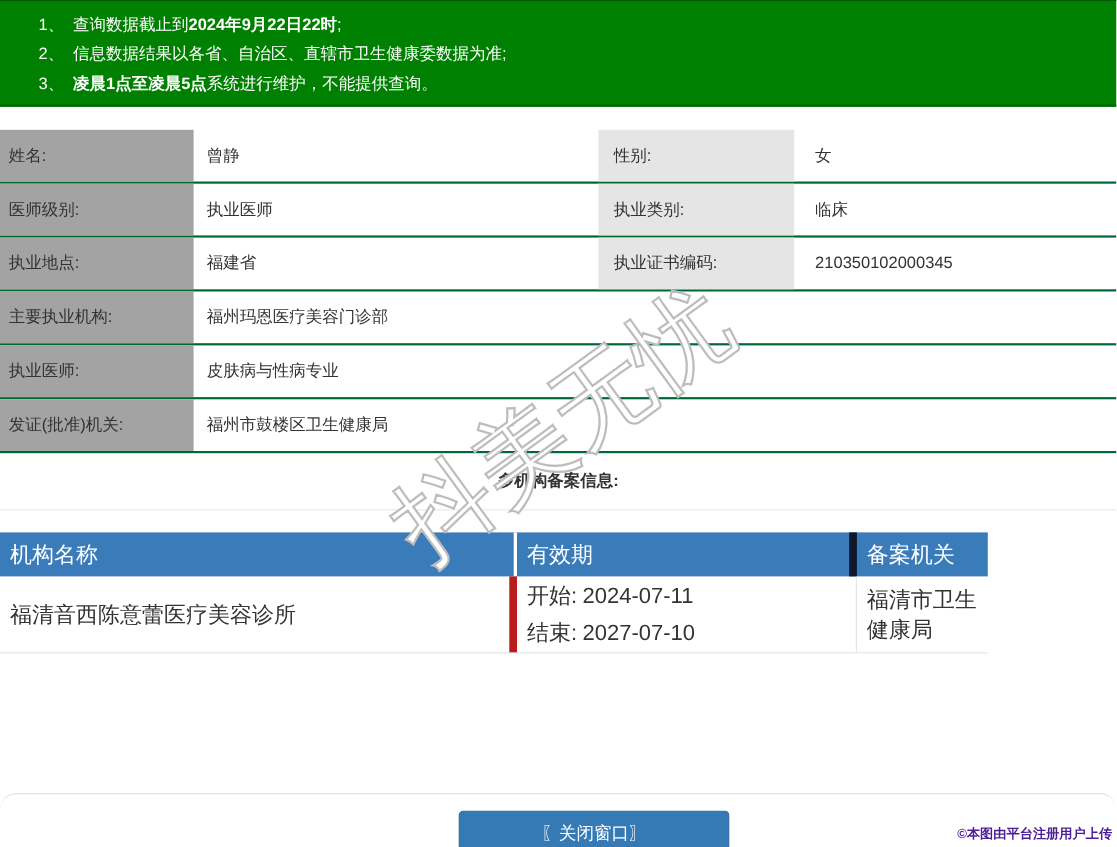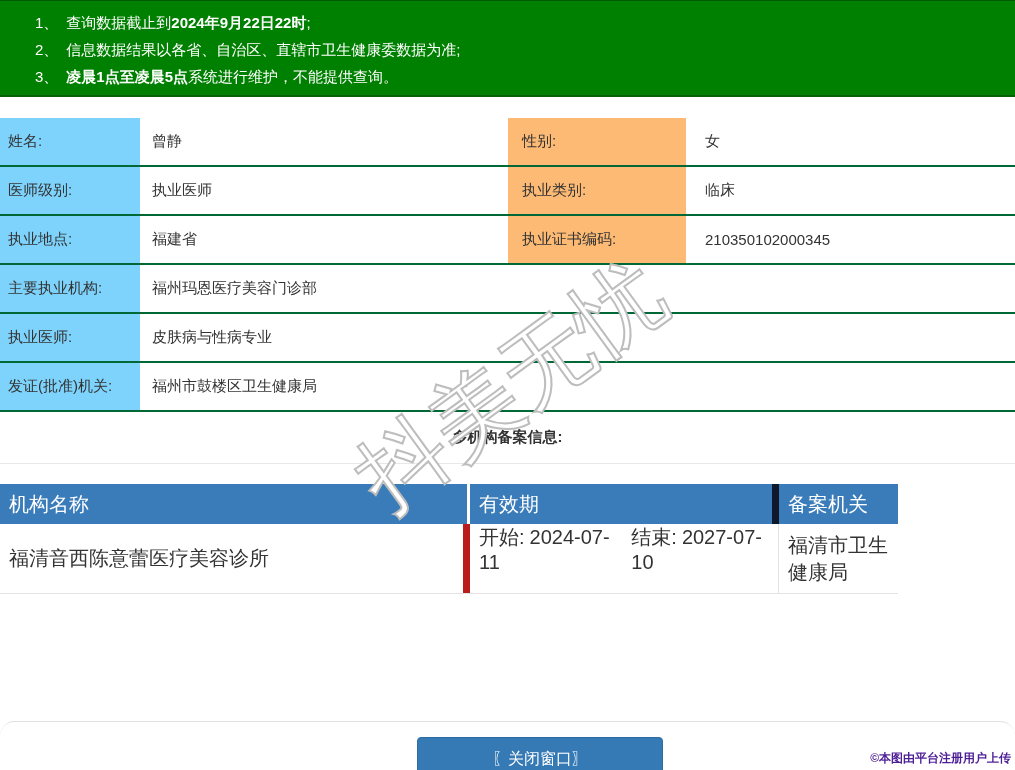--- a/index.html
+++ b/index.html
@@ -17,44 +17,44 @@
   .notice-num { margin-right: 8px; }
   .notice-bold { font-weight: bold; margin-top: 22px; }
 
   
   .info-table { margin-top: 21px; width: 1015px; }
   .irow {
     display: flex; height: 49px; align-items: stretch;
     border-bottom: 2px solid #006837; font-size: 15px; color: #333;
   }
   .icell { display: flex; align-items: center; }
-  .ilabel  { width: 140px; background: #7dd3fc; padding-left: 8px; }
+  .ilabel  { width: 176px; background: #a3a3a3; padding-left: 8px; }
   .ivalue  { width: 368px; padding-left: 12px; }
   .ivalue.full { flex: 1; }
-  .ilabel2 { width: 178px; background: #fdba74; padding-left: 14px; }
+  .ilabel2 { width: 178px; background: #e5e5e5; padding-left: 14px; }
   .ivalue2 { flex: 1; padding-left: 19px; }
 
   
   .section-heading {
     height: 52px; display: flex; align-items: center; justify-content: center;
     font-weight: bold; font-size: 15px; color: #333;
     border-bottom: 1px solid #e8e8e8;
   }
 
   
   .org-table { margin-top: 20px; width: 898px; font-size: 20px; }
   .org-header { display: flex; height: 40px; background: #3a7cb9; color: #fff; }
   .org-header .oh { display: flex; align-items: center; padding-left: 9px; }
   .oh1 { width: 470px; border-right: 3px solid #fff; }
   .oh2 { width: 309px; border-right: 7px solid #0f172a; }
   .oh3 { flex: 1; }
   .org-row { display: flex; height: 70px; border-bottom: 1px solid #e3e3e3; color: #333; }
   .oc { padding-left: 9px; }
   .oc1 { width: 470px; border-right: 7px solid #b91c1c; display: flex; align-items: center; }
-  .oc2 { width: 309px; border-right: 1px solid #e3e3e3; display: flex; flex-direction: row;
+  .oc2 { width: 309px; border-right: 1px solid #e3e3e3; display: flex; flex-direction: column;
          justify-content: center; gap: 7px; }
   .oc3 { flex: 1; display: flex; align-items: center; }
   .validity-line span { margin-right: 5px; }
 
   
   .footer { position: absolute; left: 0; right: 0; top: 721px; height: 49px;
             border-top: 1px solid #e0e0e0; border-radius: 15px; }
   .close-btn {
     position: absolute; left: 417px; top: 15px; width: 246px; height: 44px;
     background: #3579b5; border: 1px solid #2e6da4; border-radius: 4px;

